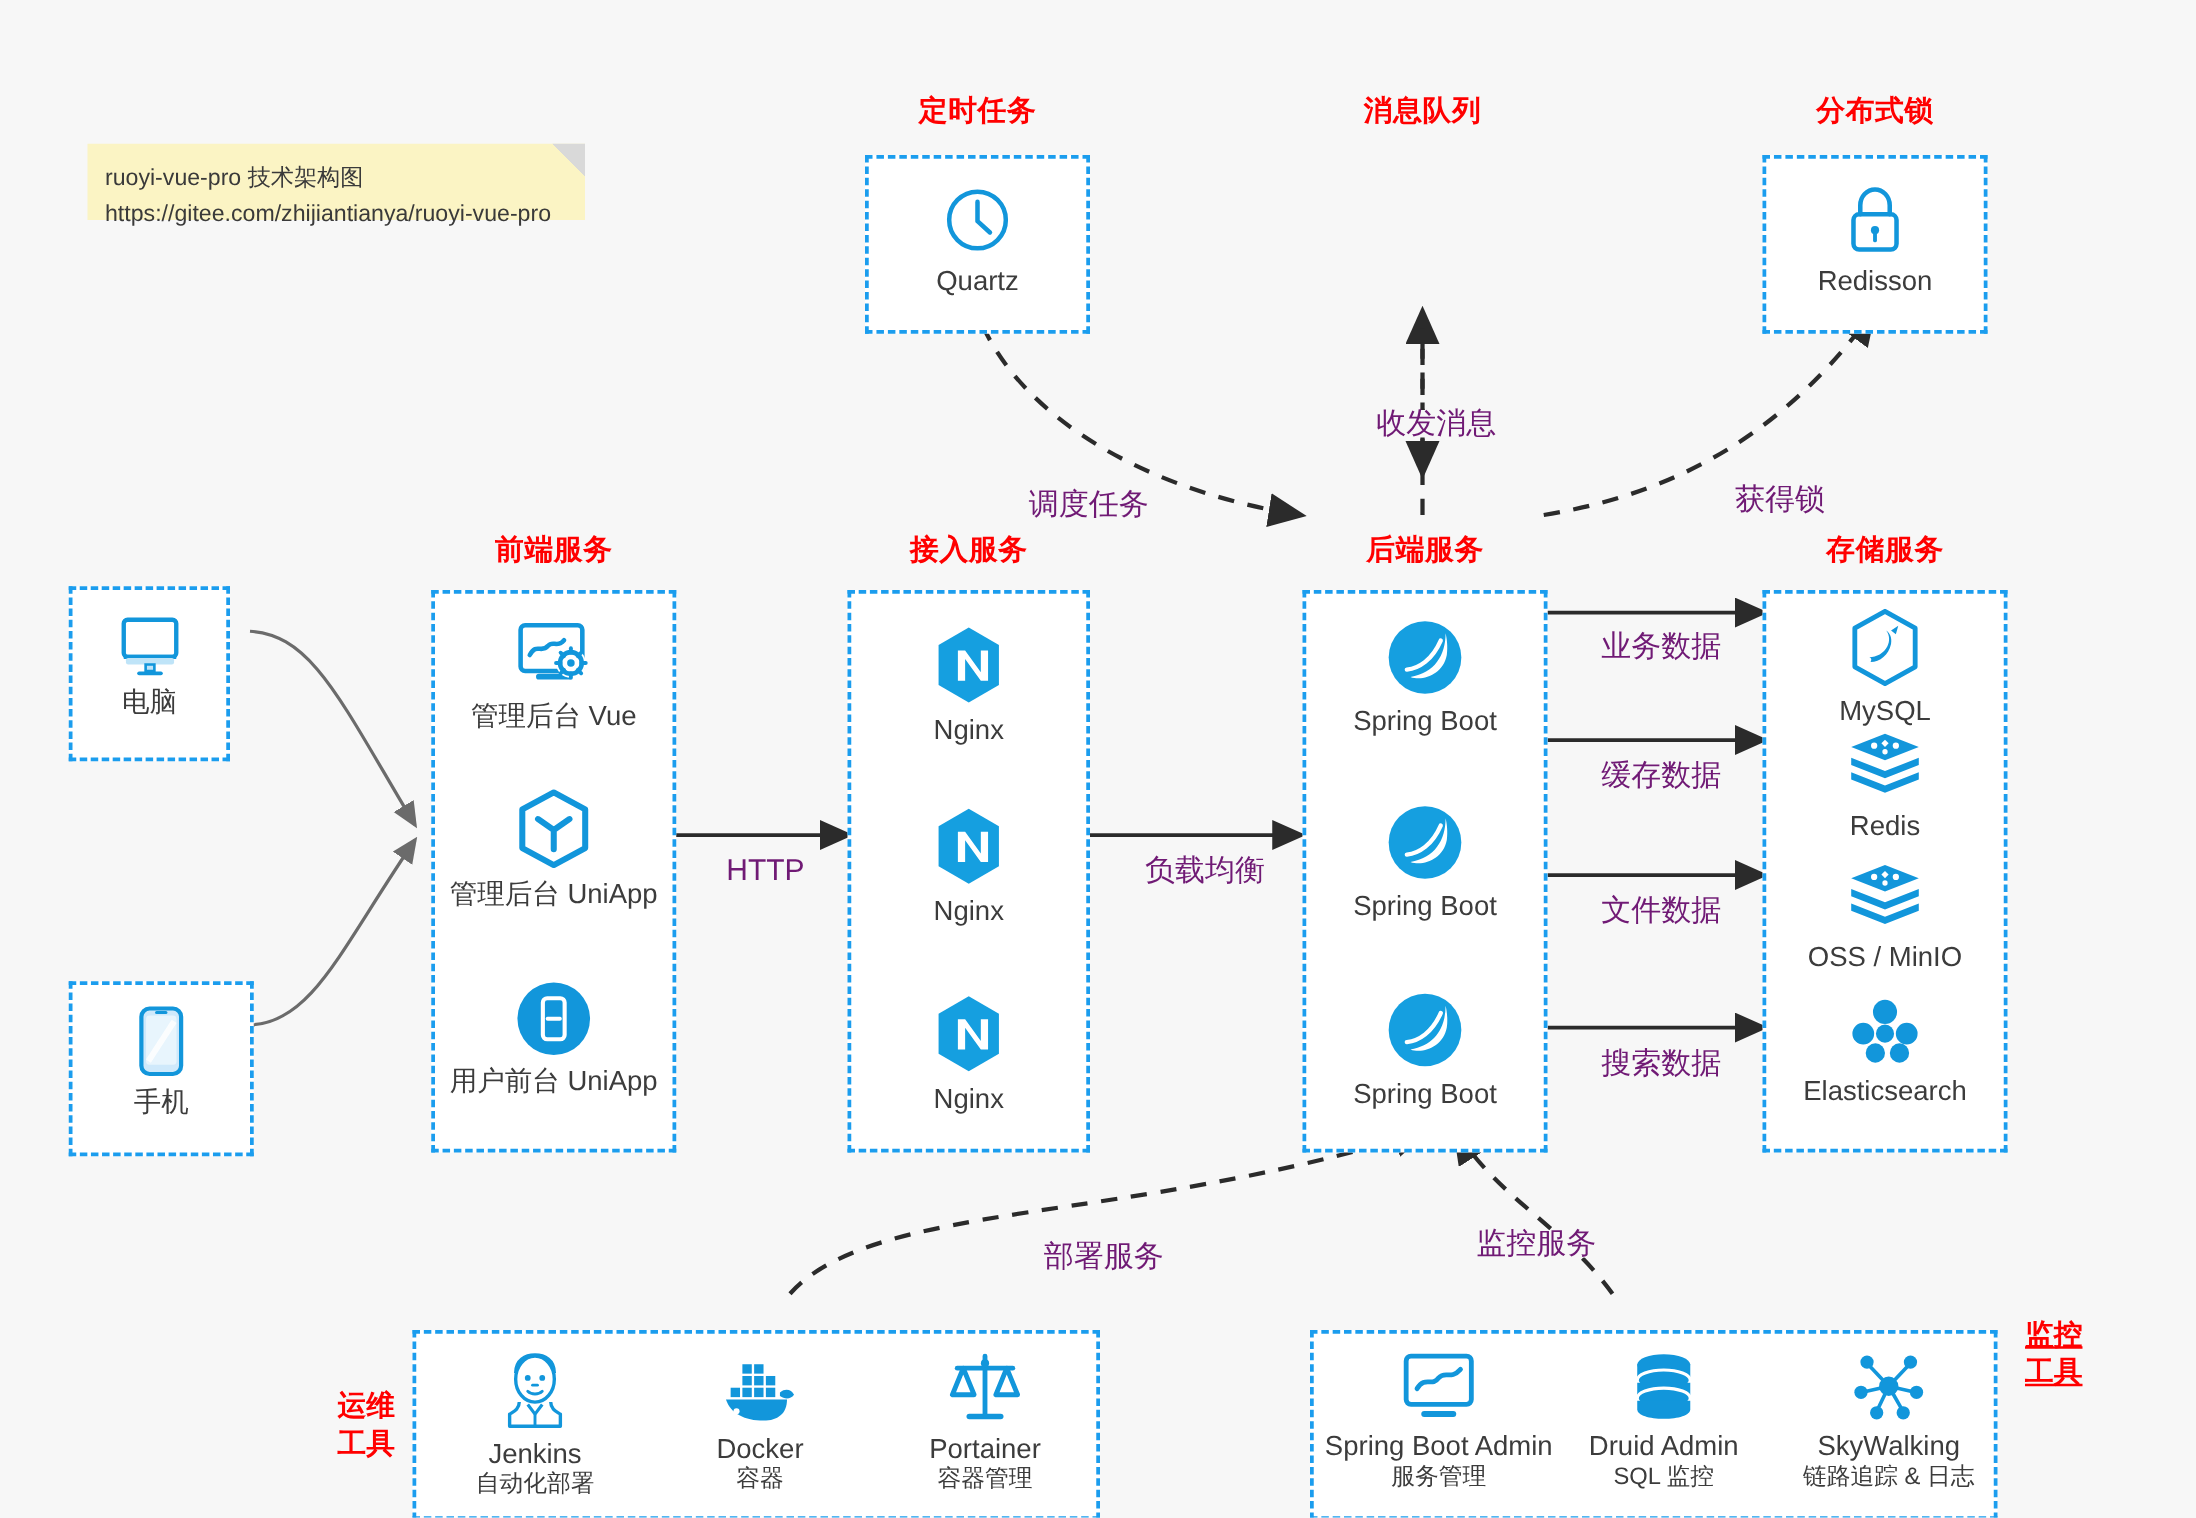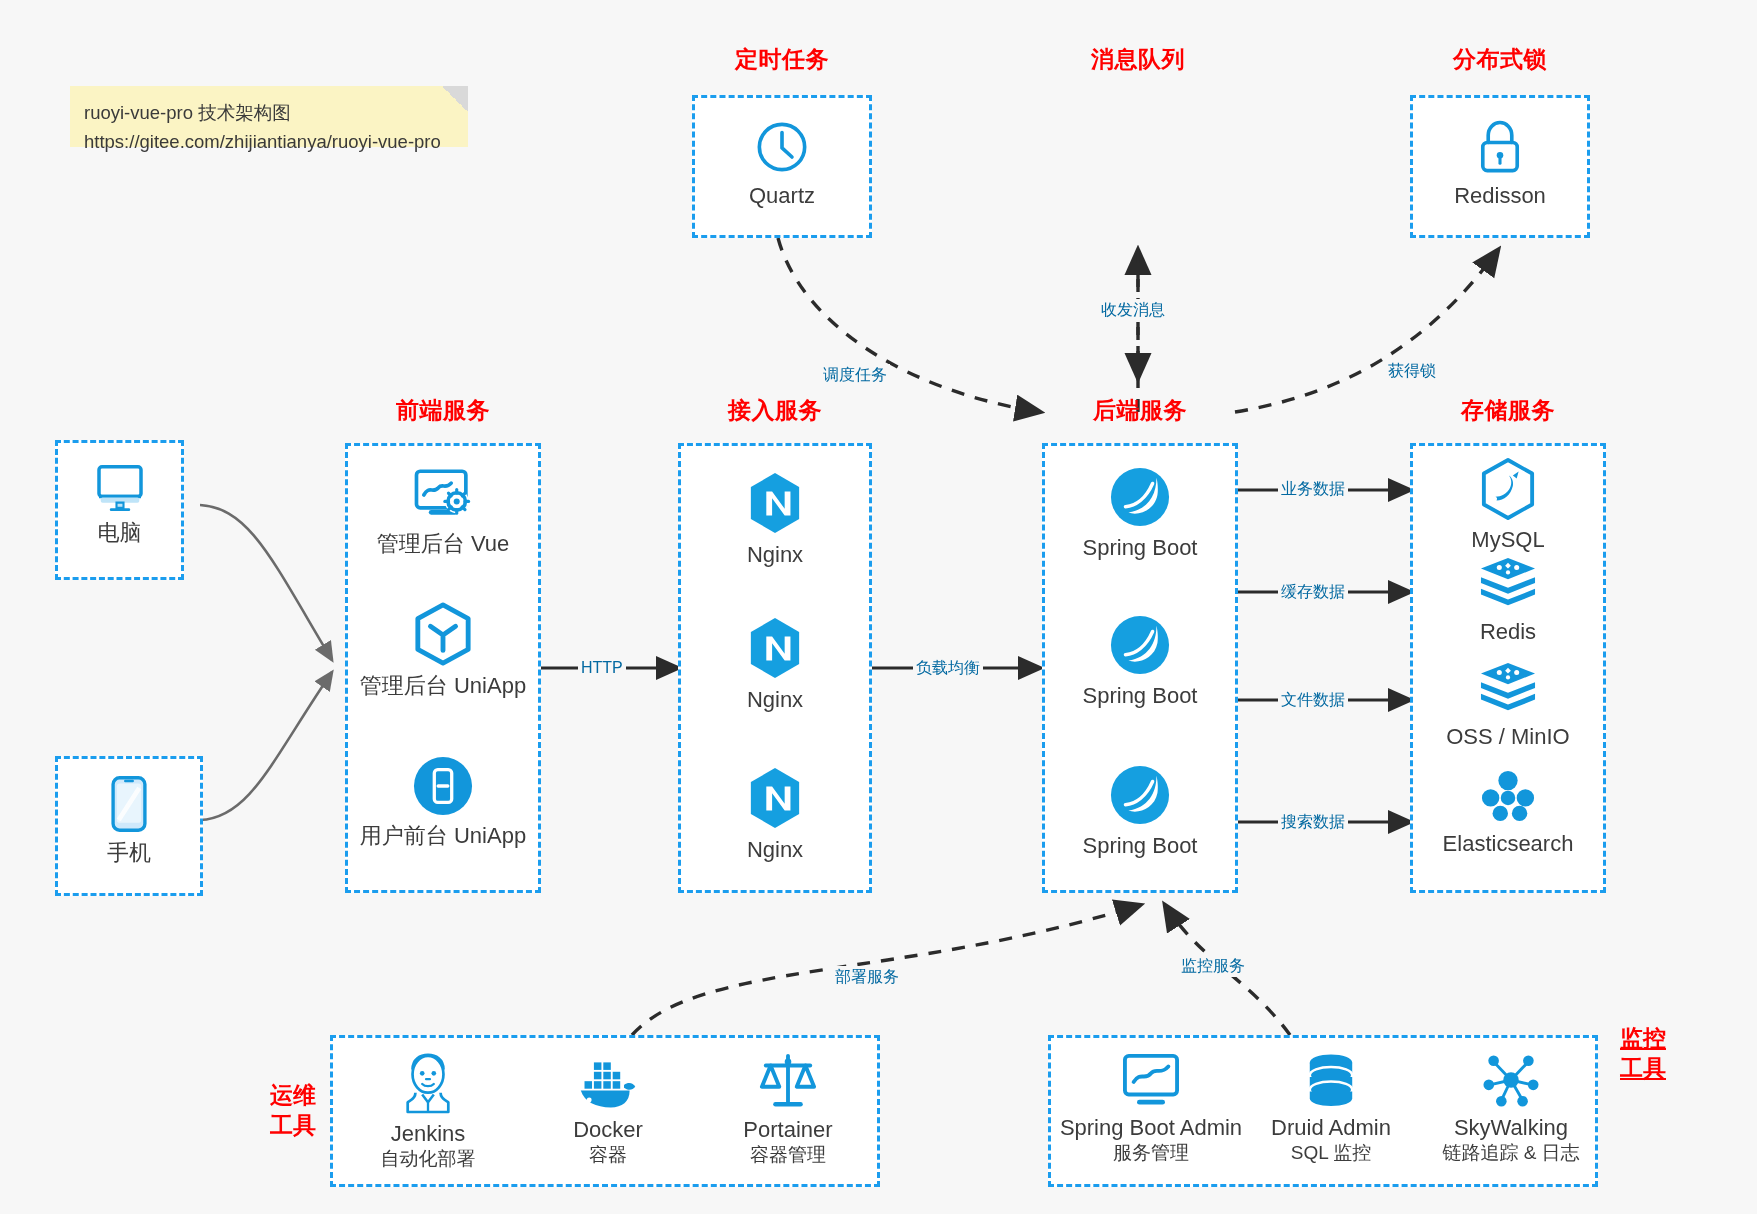--- a/index.html
+++ b/index.html
@@ -3,21 +3,21 @@
 <meta charset="utf-8">
 <style>
   html,body{margin:0;padding:0;}
   body{
     width:1757px;height:1214px;position:relative;overflow:hidden;
     background:#f7f7f7;
     font-family:"Liberation Sans","DejaVu Sans",sans-serif;
     color:#3c3c3c;
   }
   #stage{position:absolute;left:0;top:0;width:1757px;height:1214px;}
-  .abs{position:absolute;}
+  .abs{position:absolute;margin-top:29px;}
 
   
   .note{
     left:70px;top:86px;width:398px;height:61px;
     background:#fbf4c4;
     box-sizing:border-box;
     padding:12px 14px 0 14px;
     font-size:18.5px;line-height:29px;color:#3a3a3a;
     white-space:nowrap;
   }
@@ -50,21 +50,21 @@
   .node .cap{
     margin-top:7px;font-size:22px;color:#3c3c3c;
     text-align:center;white-space:nowrap;line-height:25px;
   }
   .node .cap2{font-size:19px;color:#3c3c3c;text-align:center;white-space:nowrap;line-height:25px;}
 
   
   .elabel{
     position:absolute;
     background:#f7f7f7;
-    font-size:16px;color:#0369a1;white-space:nowrap;
+    font-size:24px;color:#701a75;white-space:nowrap;
     padding:0 3px;
     line-height:22px;
   }
 
   
   .side-title{
     position:absolute;color:#ff0000;font-weight:bold;font-size:23px;
     text-align:center;line-height:30px;white-space:nowrap;
   }
   svg.ov{position:absolute;left:0;top:0;width:1757px;height:1214px;overflow:visible;pointer-events:none;}

